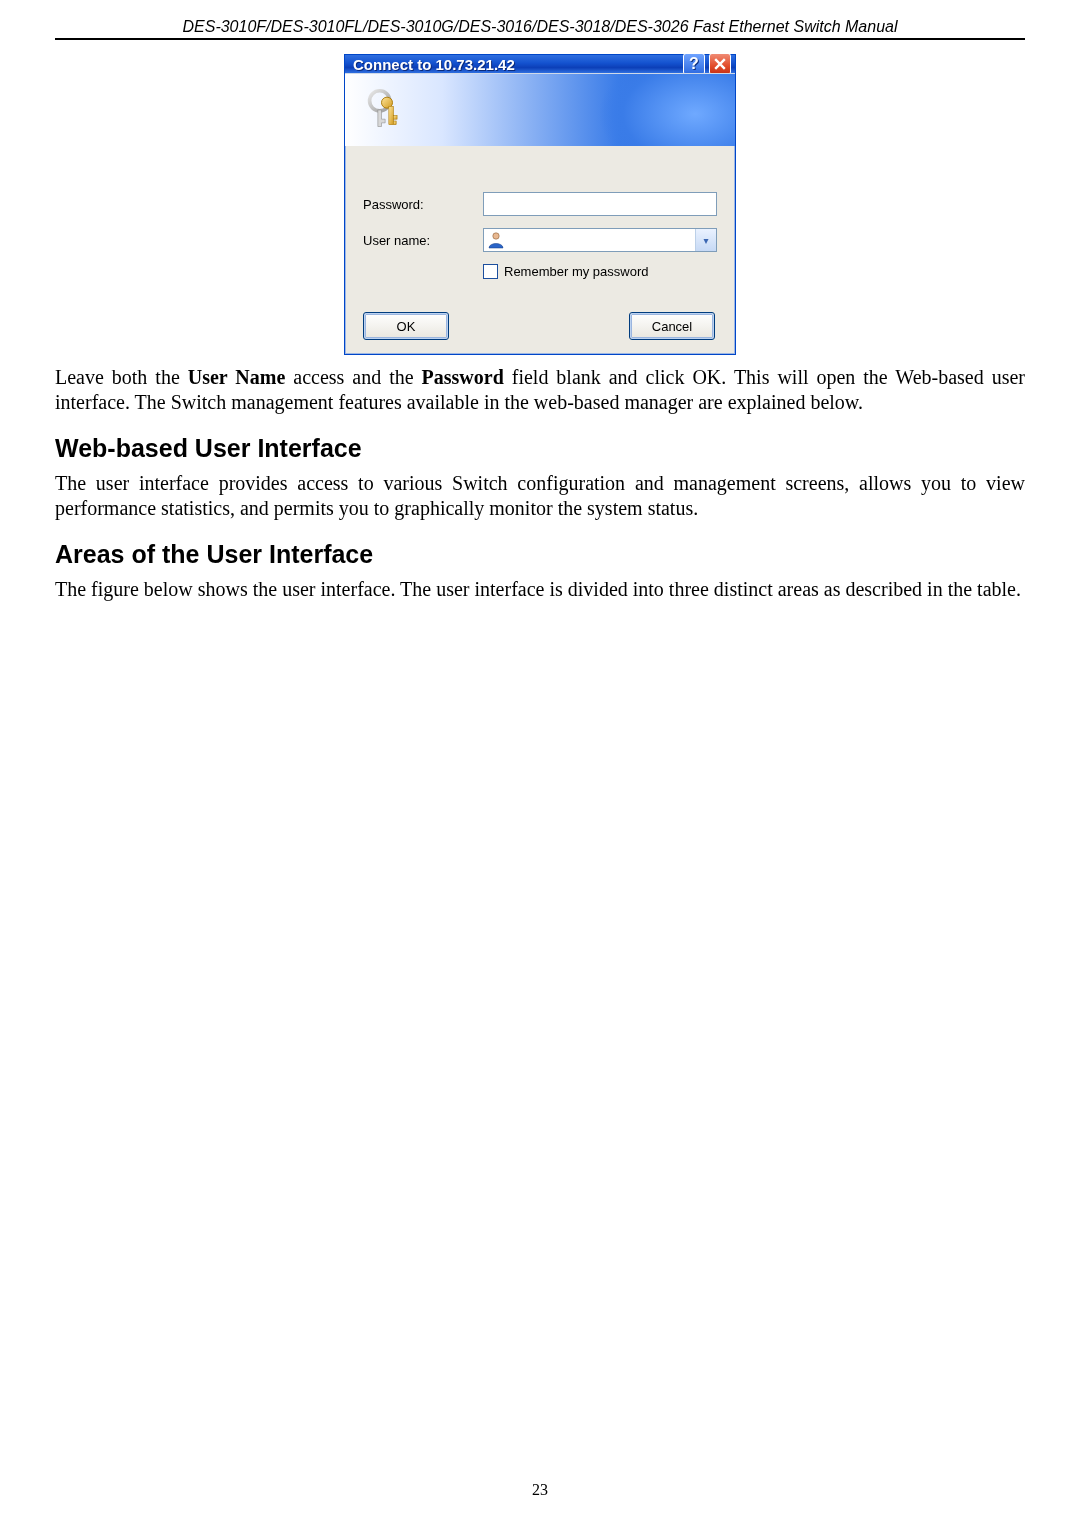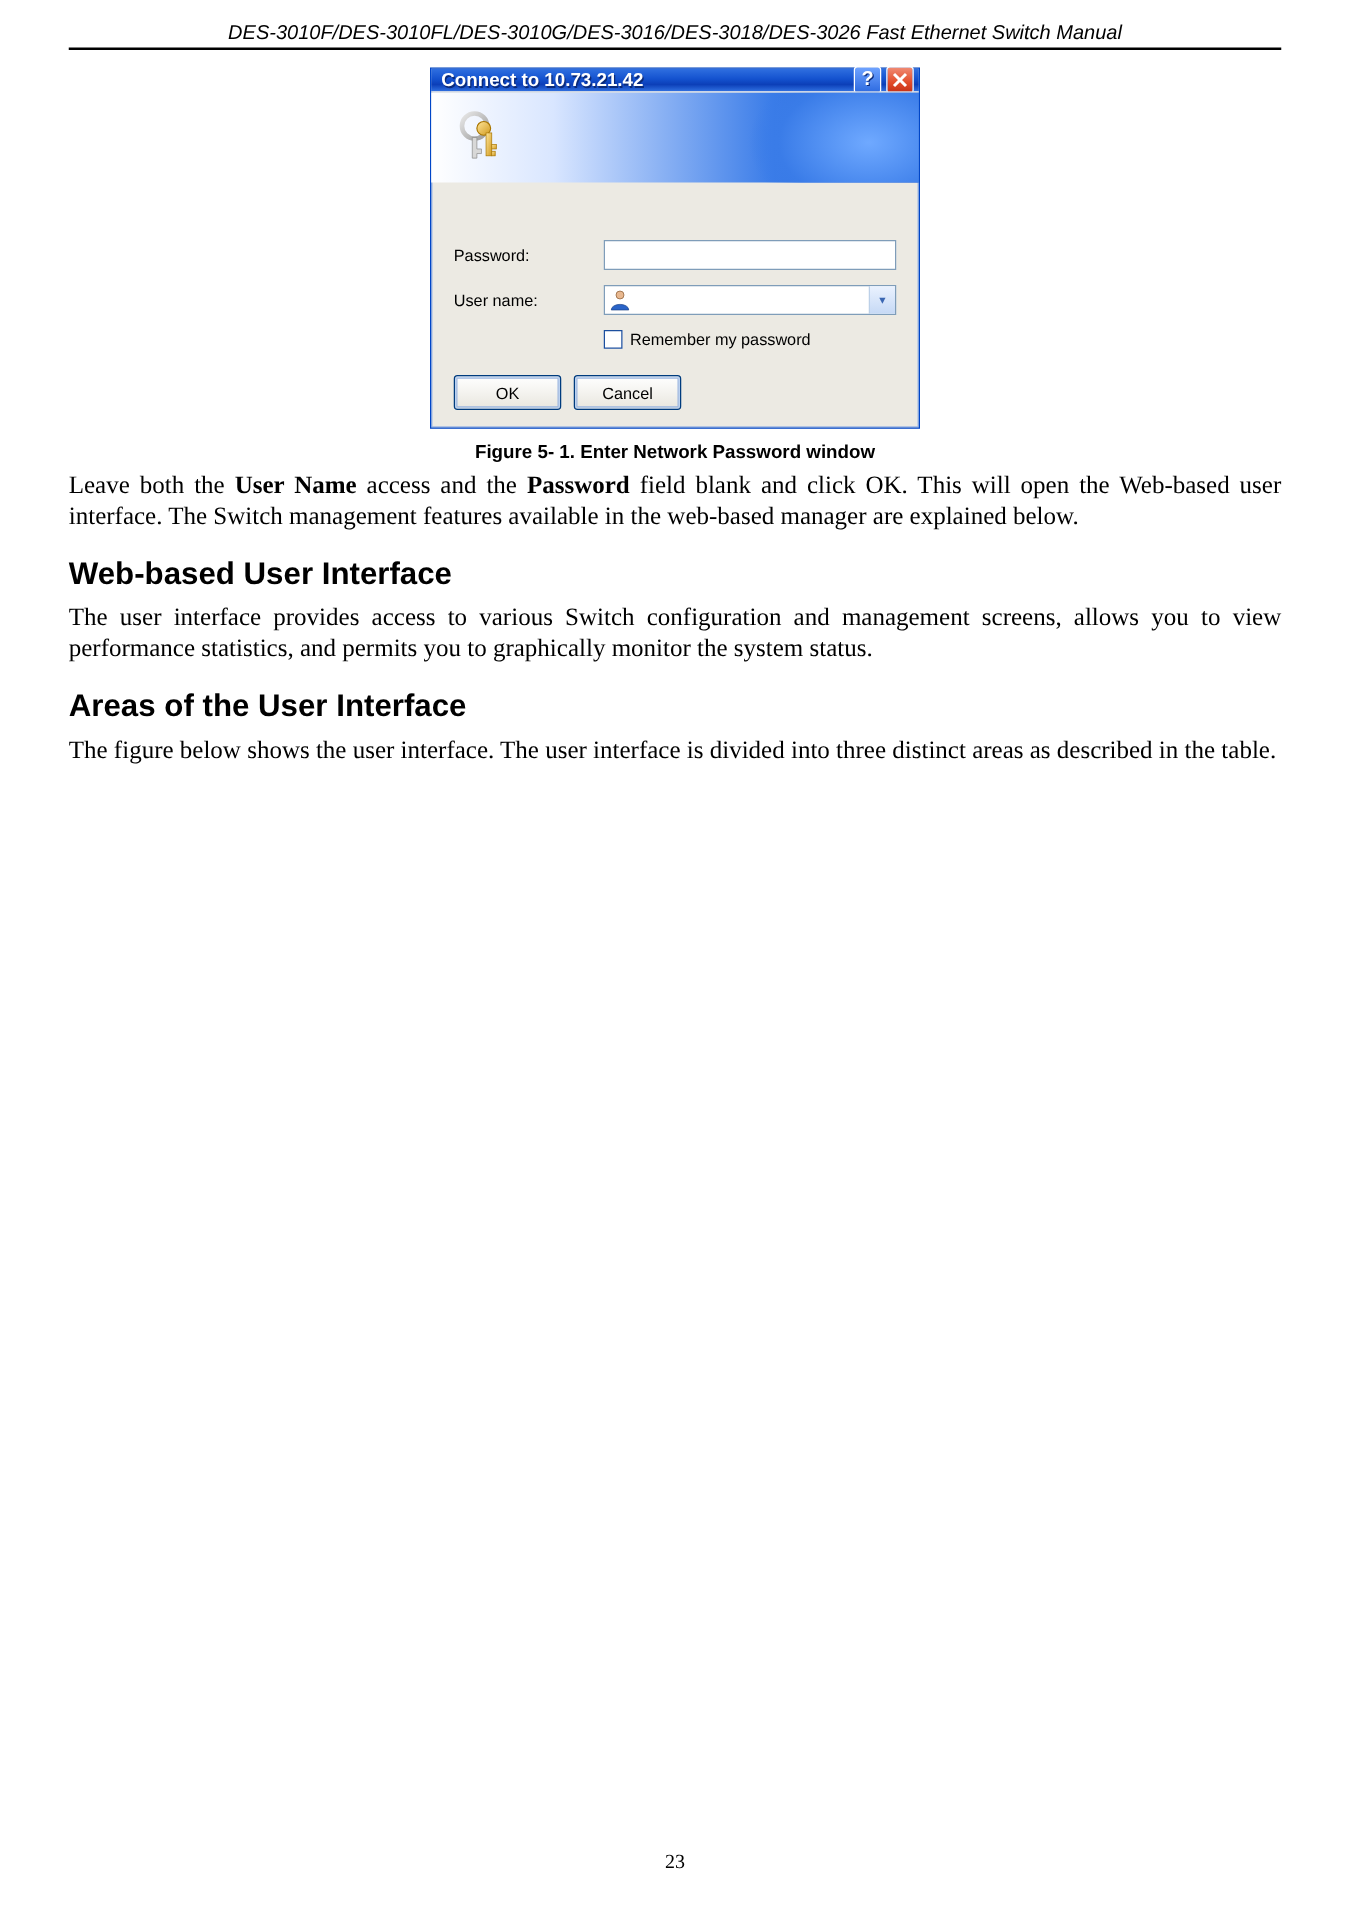--- a/index.html
+++ b/index.html
@@ -140,23 +140,23 @@
     font-size: 13px;
   }
   .xp-checkbox {
     width: 15px; height: 15px;
     border: 1px solid #1c4f9e;
     background: #fff;
     box-sizing: border-box;
   }
   .xp-btn-row {
     display: flex;
-    justify-content: flex-start;
+    justify-content: space-between;
     gap: 10px;
-    margin-top: 21px;
+    margin-top: 33px;
     padding-right: 2px;
   }
   .xp-btn {
     min-width: 84px;
     height: 26px;
     border: 1px solid #003c7e;
     border-radius: 3px;
     background: linear-gradient(180deg, #ffffff 0%, #f4f3ef 50%, #e8e6de 100%);
     font-family: Tahoma, Arial, sans-serif;
     font-size: 13px;
@@ -261,21 +261,20 @@
         <span>Remember my password</span>
       </div>
 
       <div class="xp-btn-row">
         <div class="xp-btn">OK</div>
         <div class="xp-btn">Cancel</div>
       </div>
     </div>
   </div>
 
-  <div class="figure-caption">Figure 5- 1. Enter Network Password window</div>
 
   <p class="body">
     <span>Leave both the </span><b>User Name</b><span> access and the </span><b>Password</b><span> field blank and click OK. This will open the Web-based user interface. The Switch management features available in the web-based manager are explained below.</span>
   </p>
 
   <h2 class="section">Web-based User Interface</h2>
   <p class="body">The user interface provides access to various Switch configuration and management screens, allows you to view performance statistics, and permits you to graphically monitor the system status.</p>
 
   <h2 class="section">Areas of the User Interface</h2>
   <p class="body">The figure below shows the user interface. The user interface is divided into three distinct areas as described in the table.</p>

